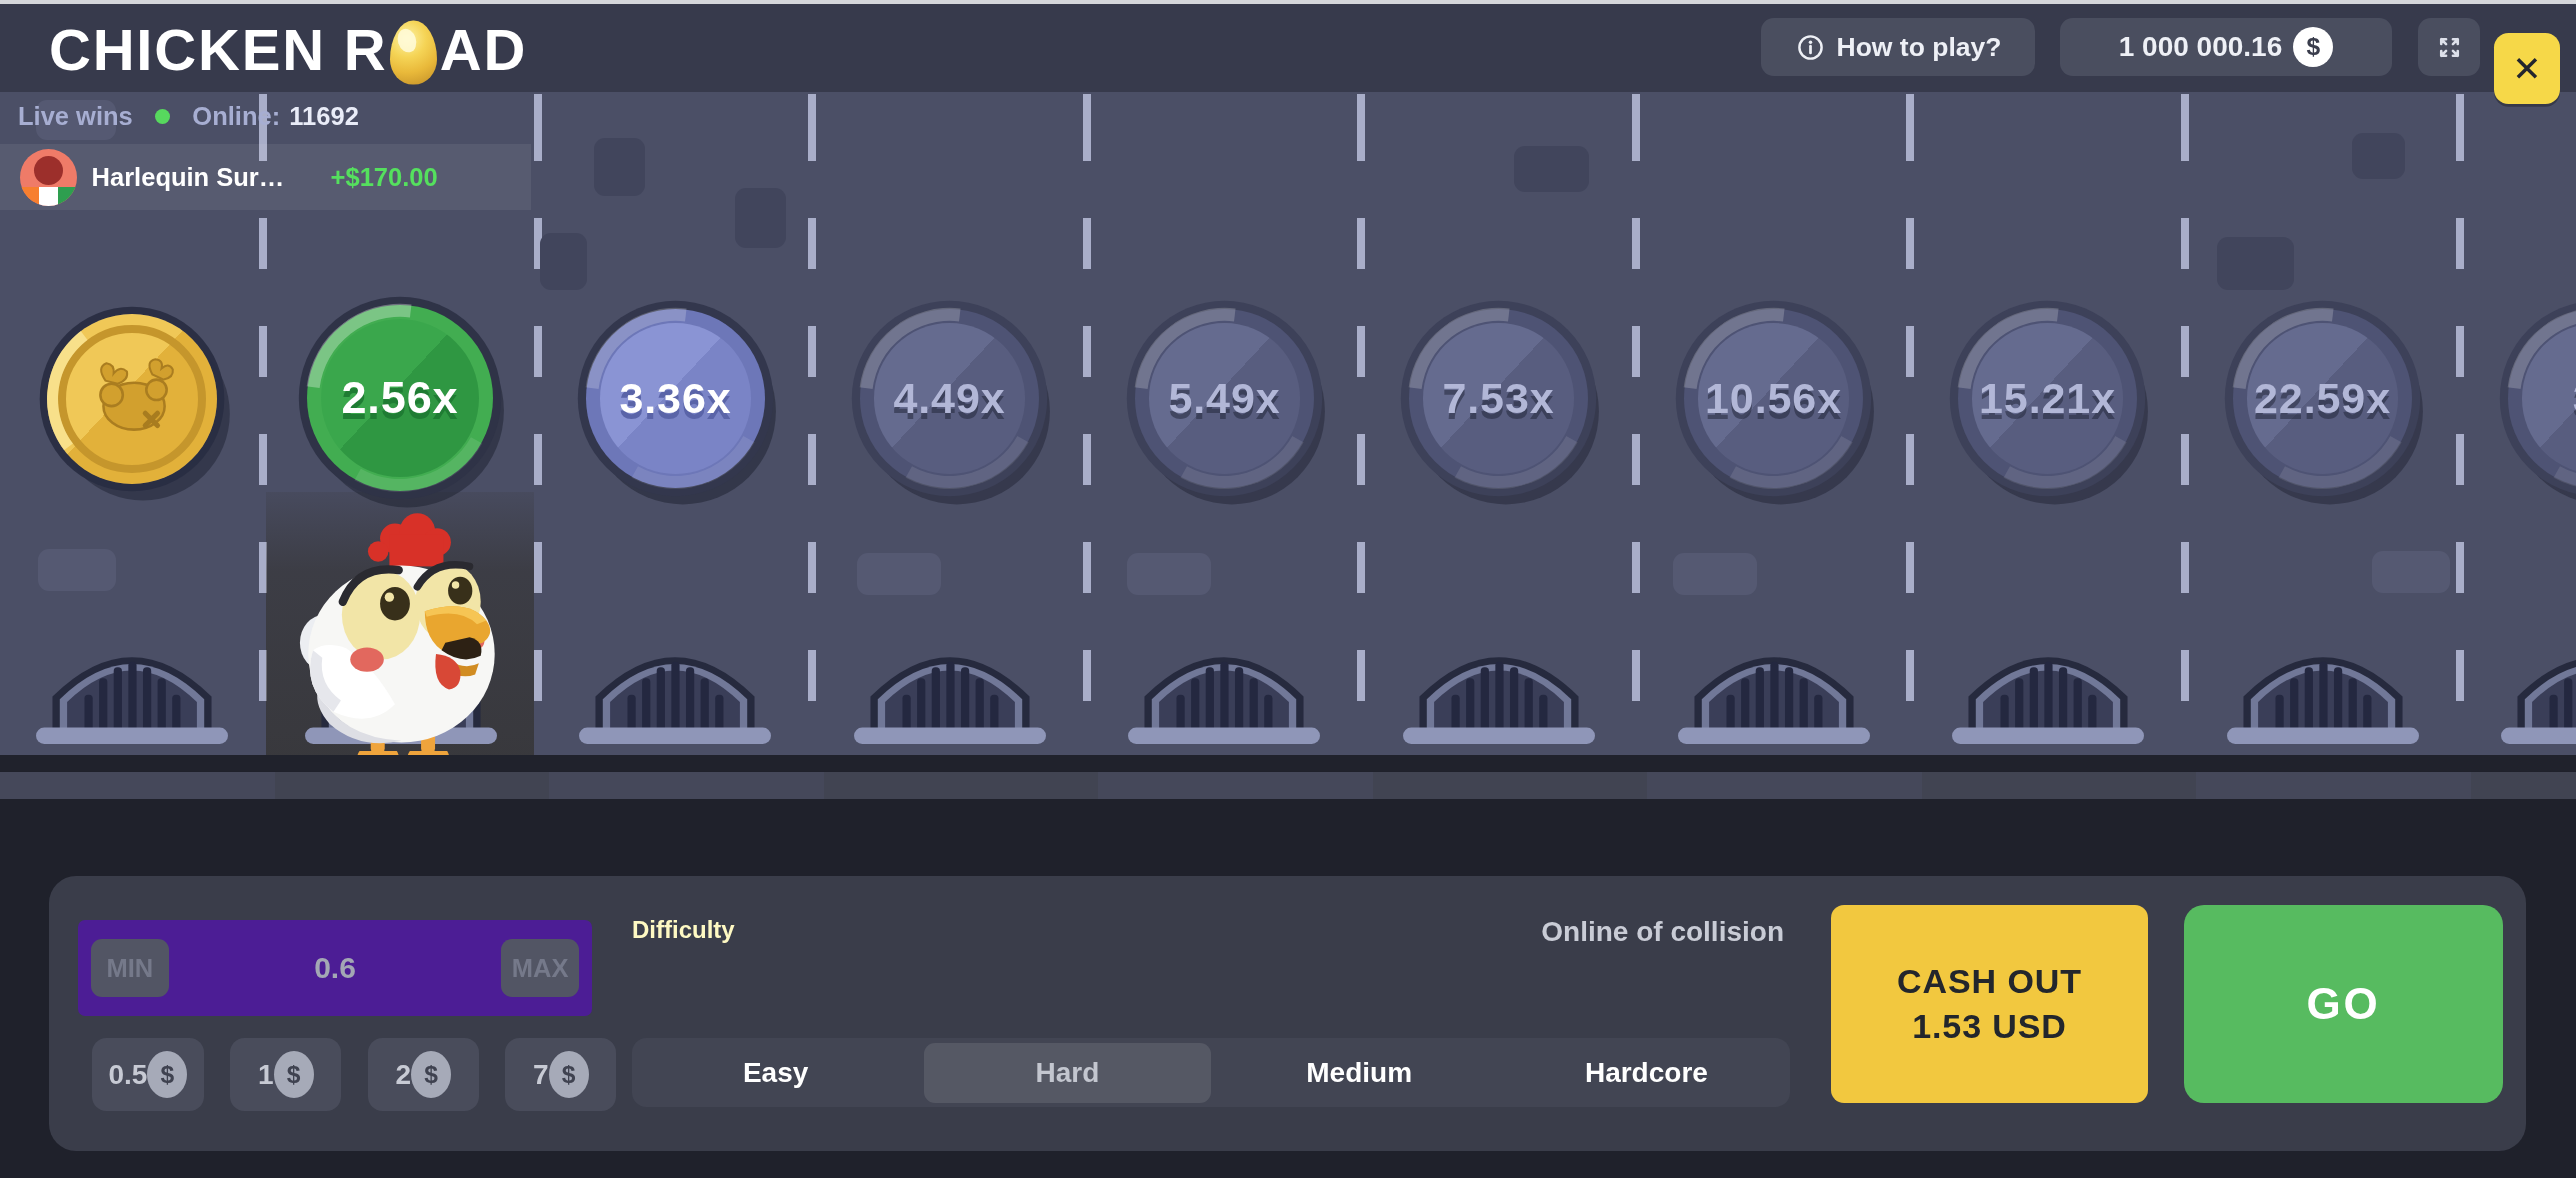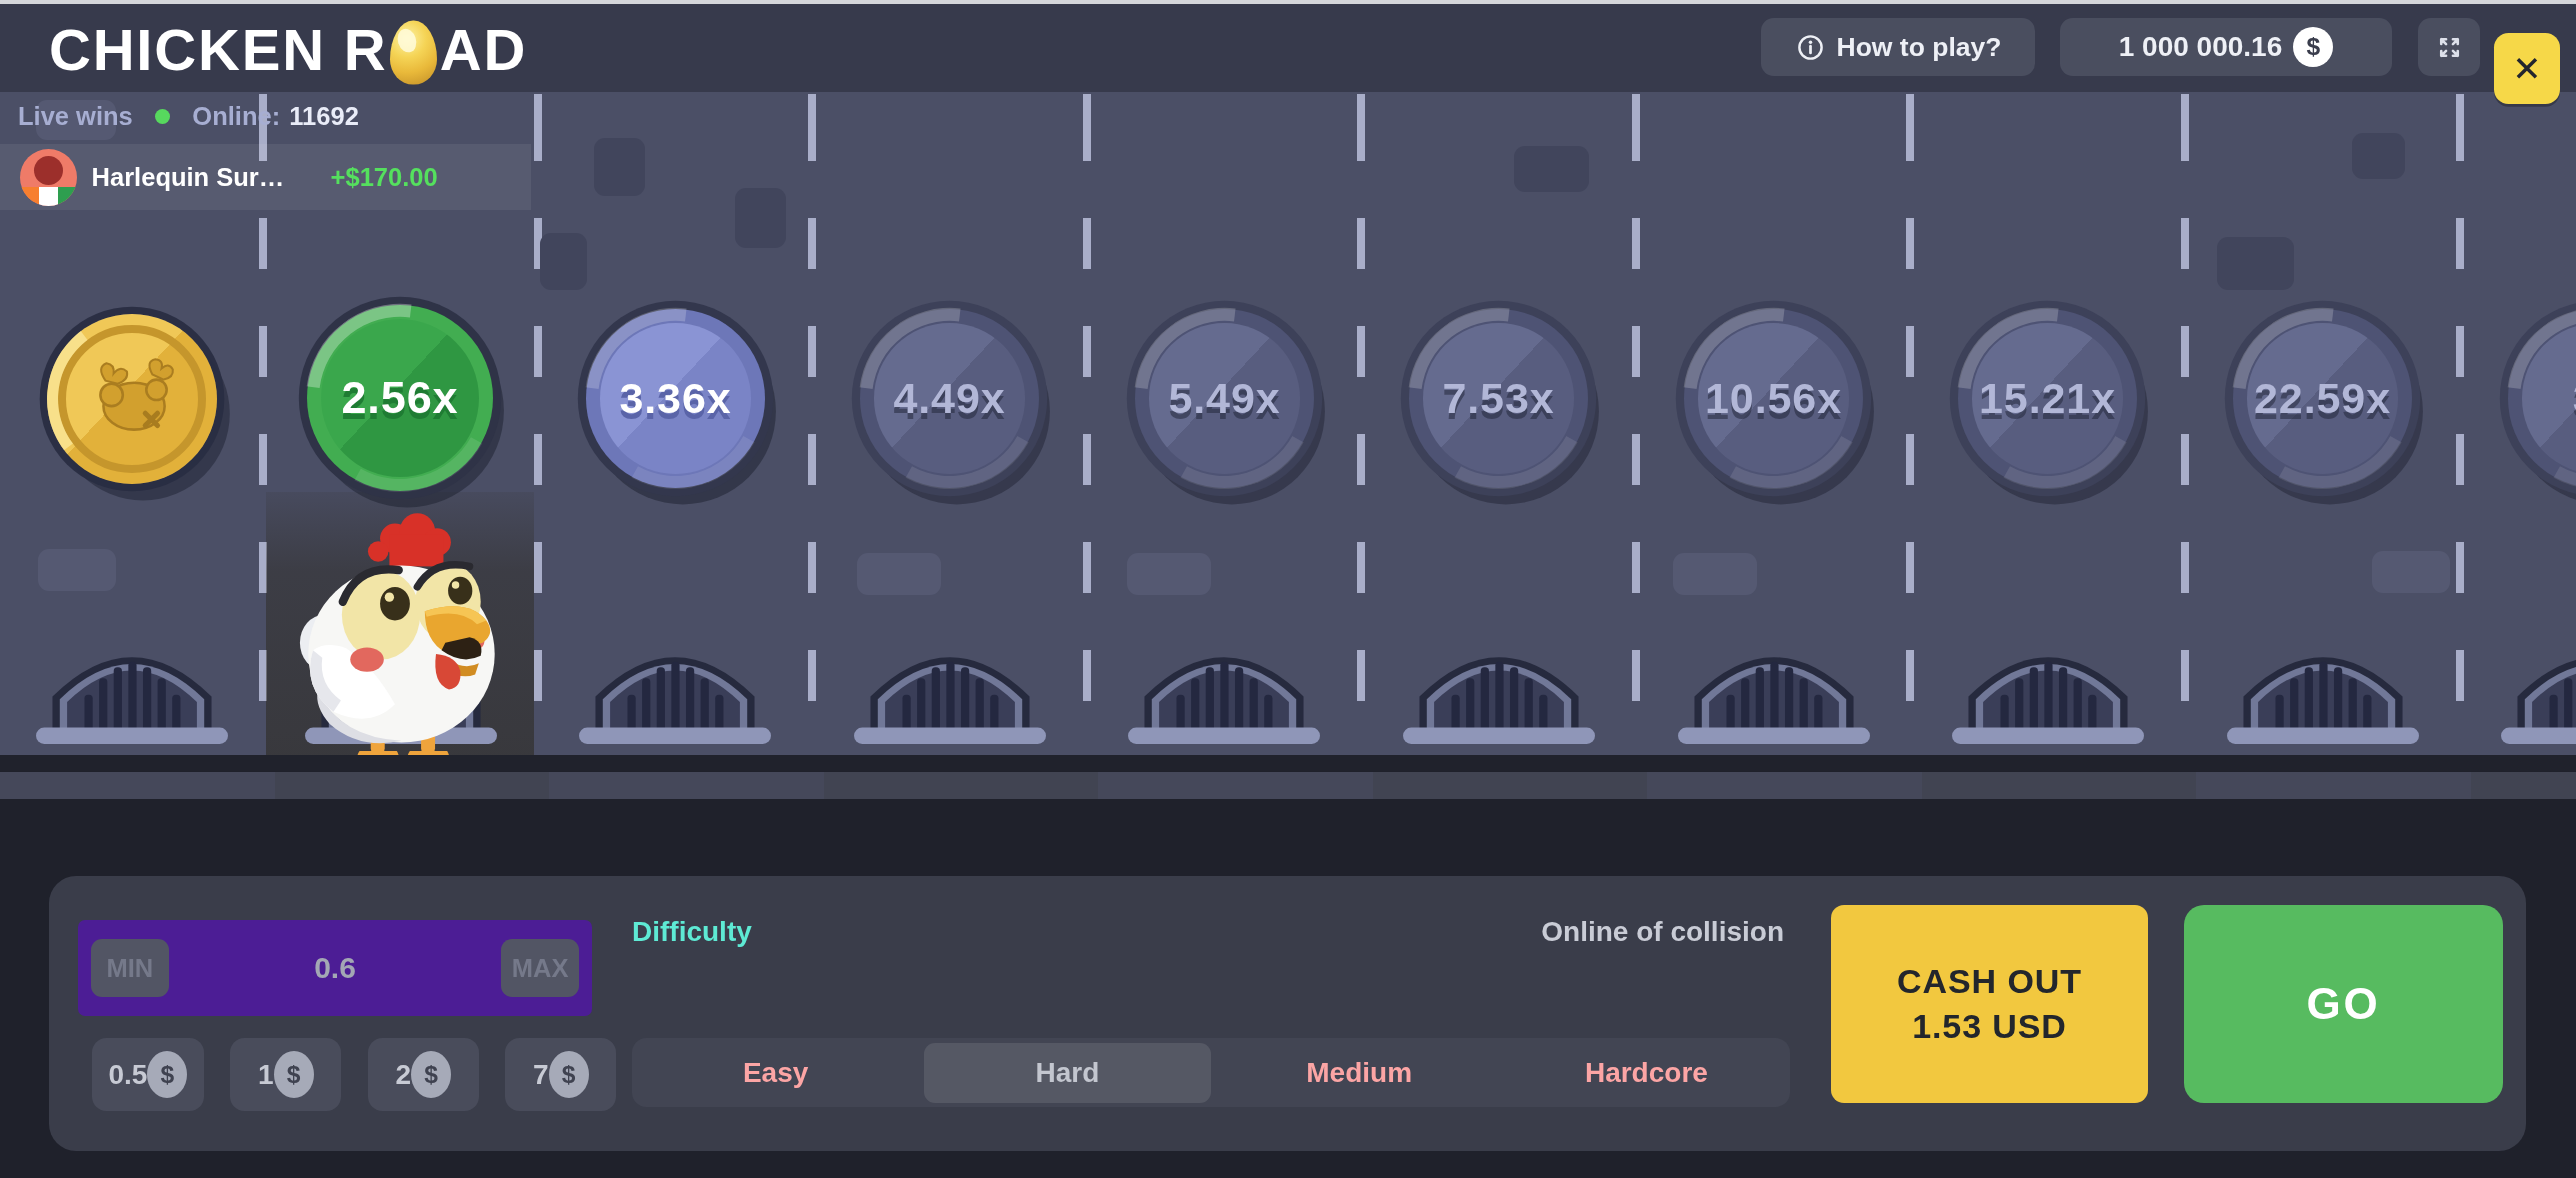--- a/index.html
+++ b/index.html
@@ -87,27 +87,27 @@
   #betbox{position:absolute;left:29px;top:44px;width:514px;height:96px;background:#4c1d95;border-radius:7px;
         display:flex;align-items:center;justify-content:space-between;padding:0 12.8px;box-sizing:border-box;}
   .minmax{width:78px;height:58px;background:#525564;border-radius:11px;display:flex;align-items:center;
         justify-content:center;font-weight:800;font-size:25.5px;color:#75798a;}
   #betvalue{font-weight:800;font-size:30px;color:#a3a7b4;}
   #chips{position:absolute;left:43px;top:162px;display:flex;gap:26.5px;}
   .chip{height:73px;min-width:111px;background:#494c5b;border-radius:14.6px;display:flex;align-items:center;
         justify-content:center;font-weight:800;font-size:28px;color:#c7cad4;padding:0 16.4px;box-sizing:border-box;}
   .chip .oval{width:40px;height:47px;border-radius:50%;background:#a6aab8;color:#3f4250;display:flex;
         align-items:center;justify-content:center;font-weight:900;font-size:24.6px;}
-  #diff-label{position:absolute;left:583px;top:40px;font-weight:700;font-size:28px;color:#5eead4;}
+  #diff-label{position:absolute;left:583px;top:40px;font-weight:700;font-size:24px;color:#fef9c3;}
   #collision-label{position:absolute;left:1450px;top:40px;width:285px;text-align:right;font-weight:700;
         font-size:28px;color:#c9ccd6;}
   #segs{position:absolute;left:583px;top:162px;width:1158px;height:69px;background:#424553;border-radius:14.6px;
         display:flex;align-items:center;}
   .seg{flex:1;height:100%;display:flex;align-items:center;justify-content:center;font-weight:800;
-        font-size:28px;color:#fca5a5;border-radius:11px;}
+        font-size:28px;color:#ffffff;border-radius:11px;}
   .seg.sel{background:#555864;color:#c3c6cf;margin:4.6px;height:60px;}
   #cashout{position:absolute;left:1782px;top:29px;width:317px;height:198px;background:#f2c83f;border-radius:13px;
         display:flex;flex-direction:column;align-items:center;justify-content:center;gap:5.5px;
         font-weight:900;font-size:34px;color:#23262c;letter-spacing:0.9px;line-height:1.15;}
   #gobtn{position:absolute;left:2135px;top:29px;width:319px;height:198px;background:#57bb60;border-radius:20px;
         display:flex;align-items:center;justify-content:center;font-weight:900;font-size:44px;color:#ffffff;
         letter-spacing:2.7px;}
   svg{display:block;}
 </style>
 </head>

